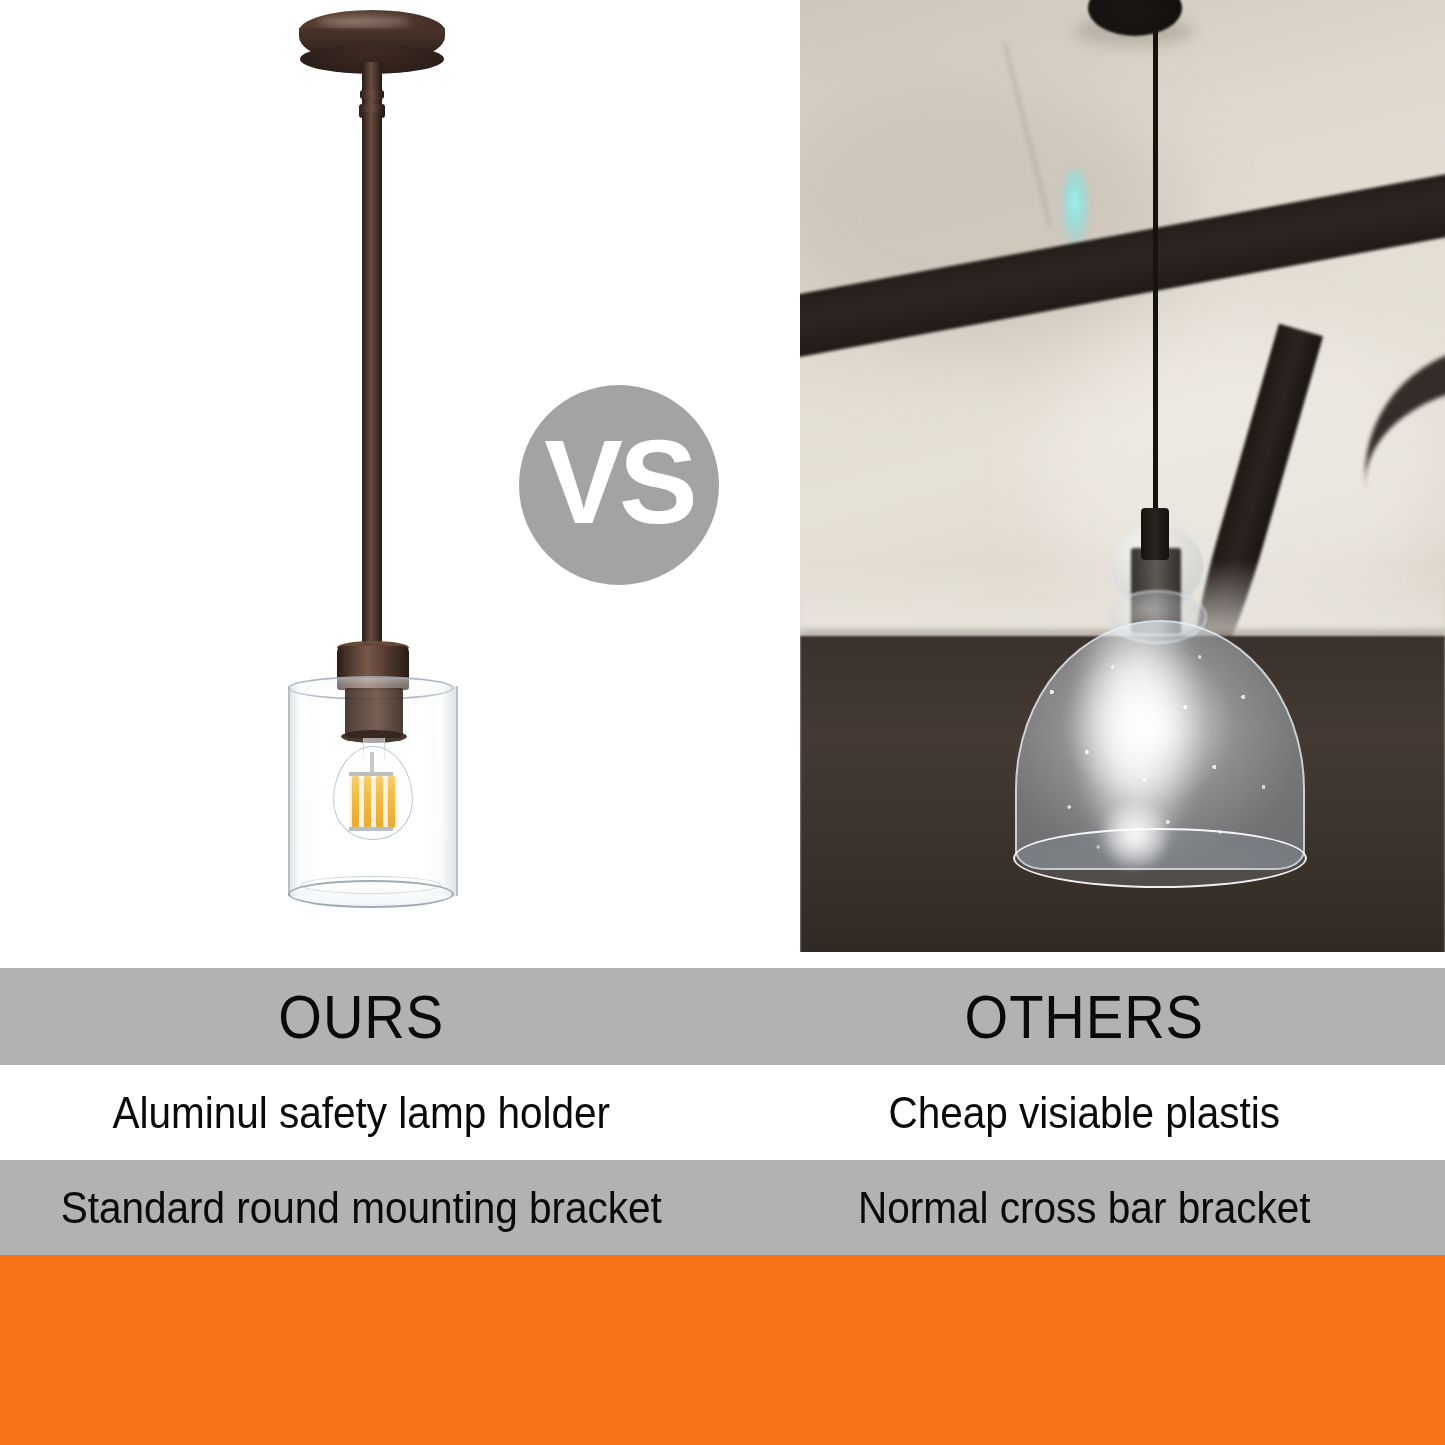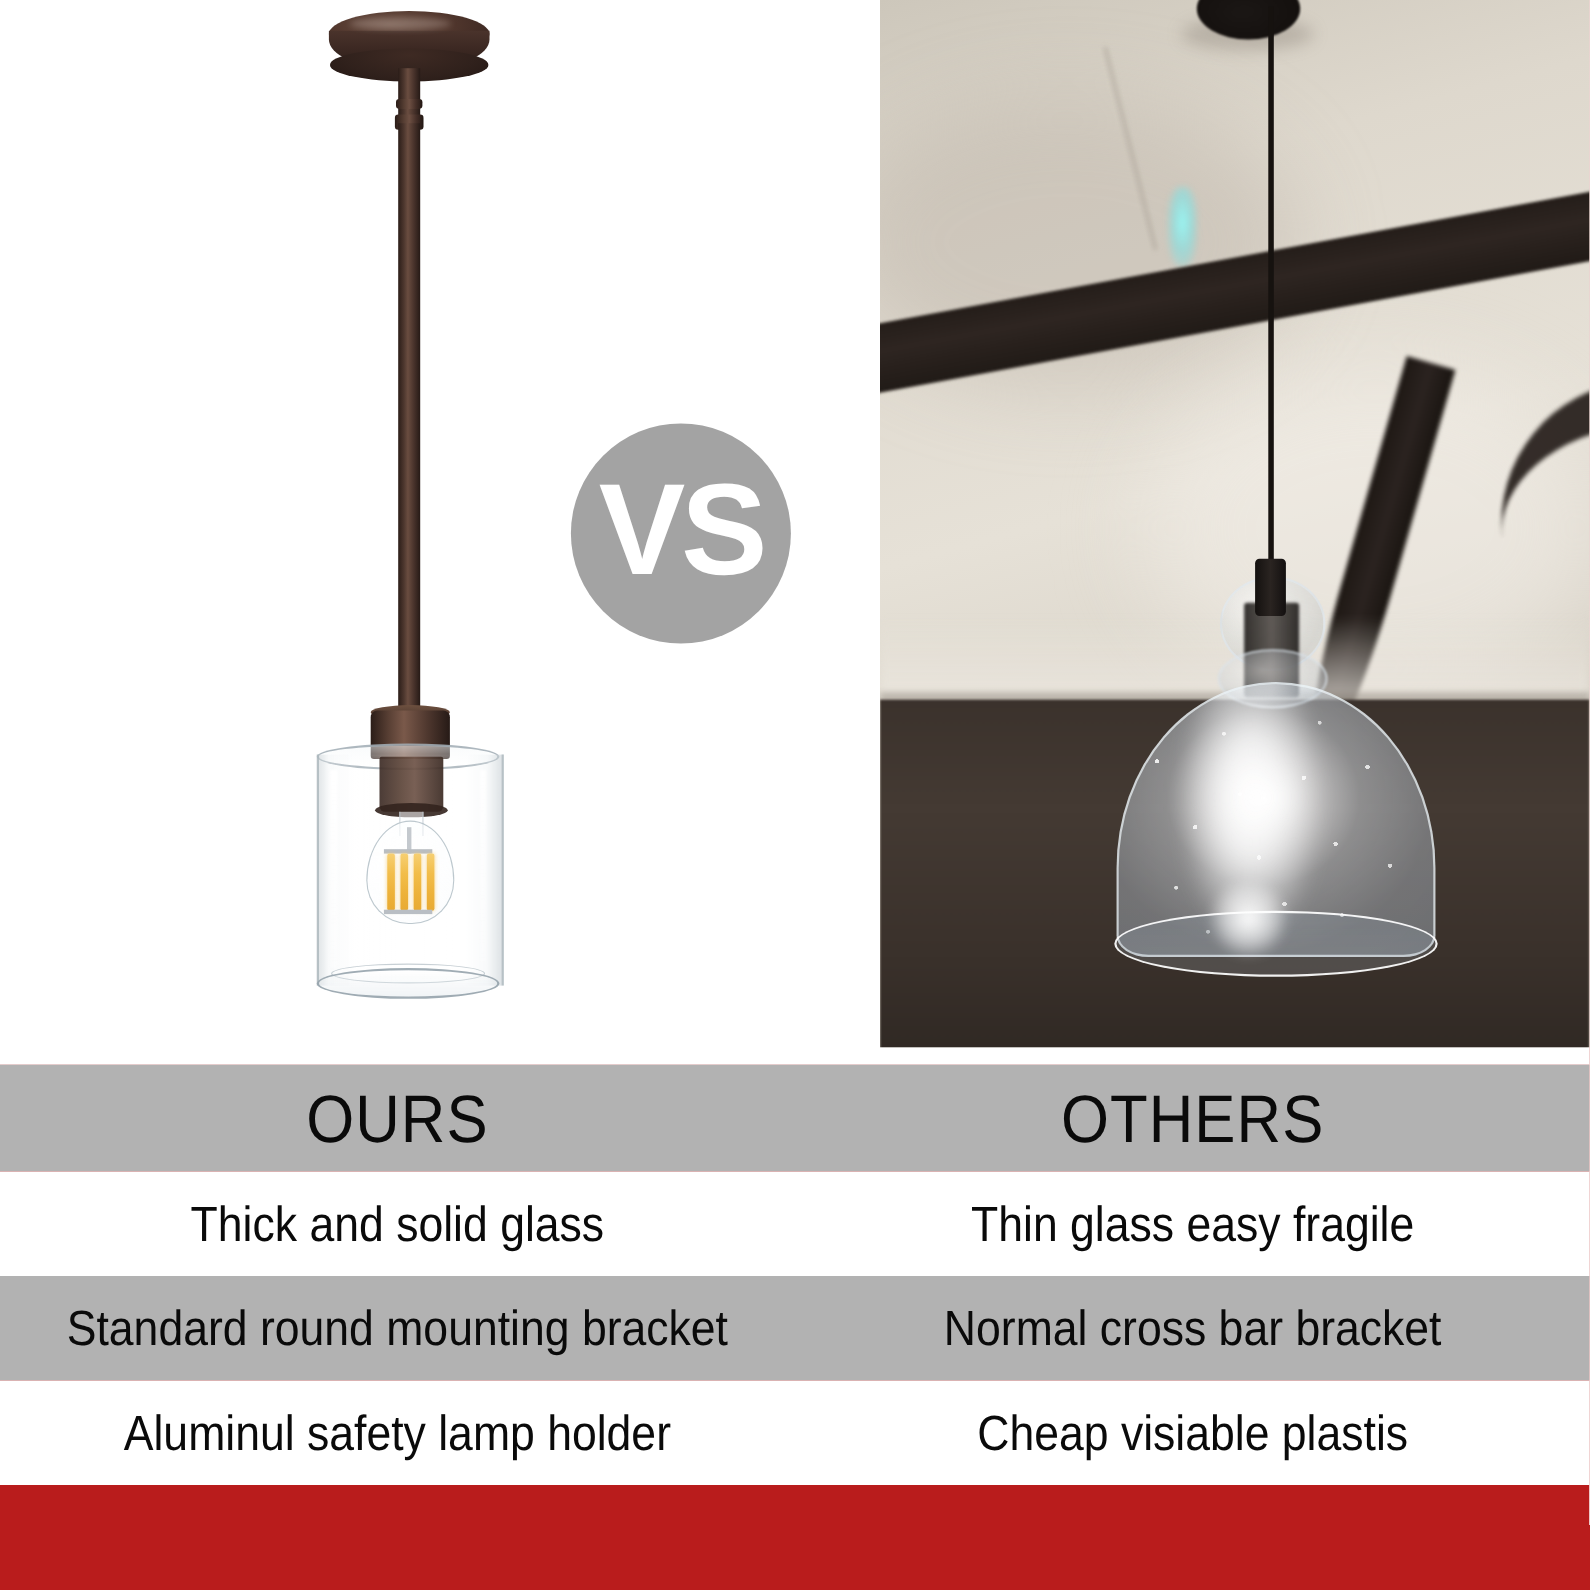--- a/index.html
+++ b/index.html
@@ -11,21 +11,21 @@
     width: 1445px;
     height: 1445px;
     font-family: "Liberation Sans", sans-serif;
     overflow: hidden;
   }
 
   #page {
     position: relative;
     width: 1445px;
     height: 1445px;
-    background: #b91c1c;
+    background: #f97316;
   }
 
   
   #hero {
     position: absolute;
     left: 0;
     top: 0;
     width: 1445px;
     height: 968px;
     background: #ffffff;
@@ -680,30 +680,26 @@
     </div>
   </div>
 
   <div id="compare">
 
     <div class="row shaded" id="header-row">
       <div class="cell">OURS</div>
       <div class="cell">OTHERS</div>
     </div>
 
-    <div class="row plain body-row" id="row1">
-      <div class="cell">Thick and solid glass</div>
-      <div class="cell">Thin glass easy fragile</div>
+
+
+    <div class="row plain body-row" id="row3">
+      <div class="cell">Aluminul safety lamp holder</div>
+      <div class="cell">Cheap visiable plastis</div>
     </div>
-
 
     <div class="row shaded body-row" id="row4">
       <div class="cell">Standard round mounting bracket</div>
       <div class="cell">Normal cross bar bracket</div>
     </div>
 
-    <div class="row plain body-row" id="row3">
-      <div class="cell">Aluminul safety lamp holder</div>
-      <div class="cell">Cheap visiable plastis</div>
-    </div>
-
   </div>
 </div>
 
 </body></html>

